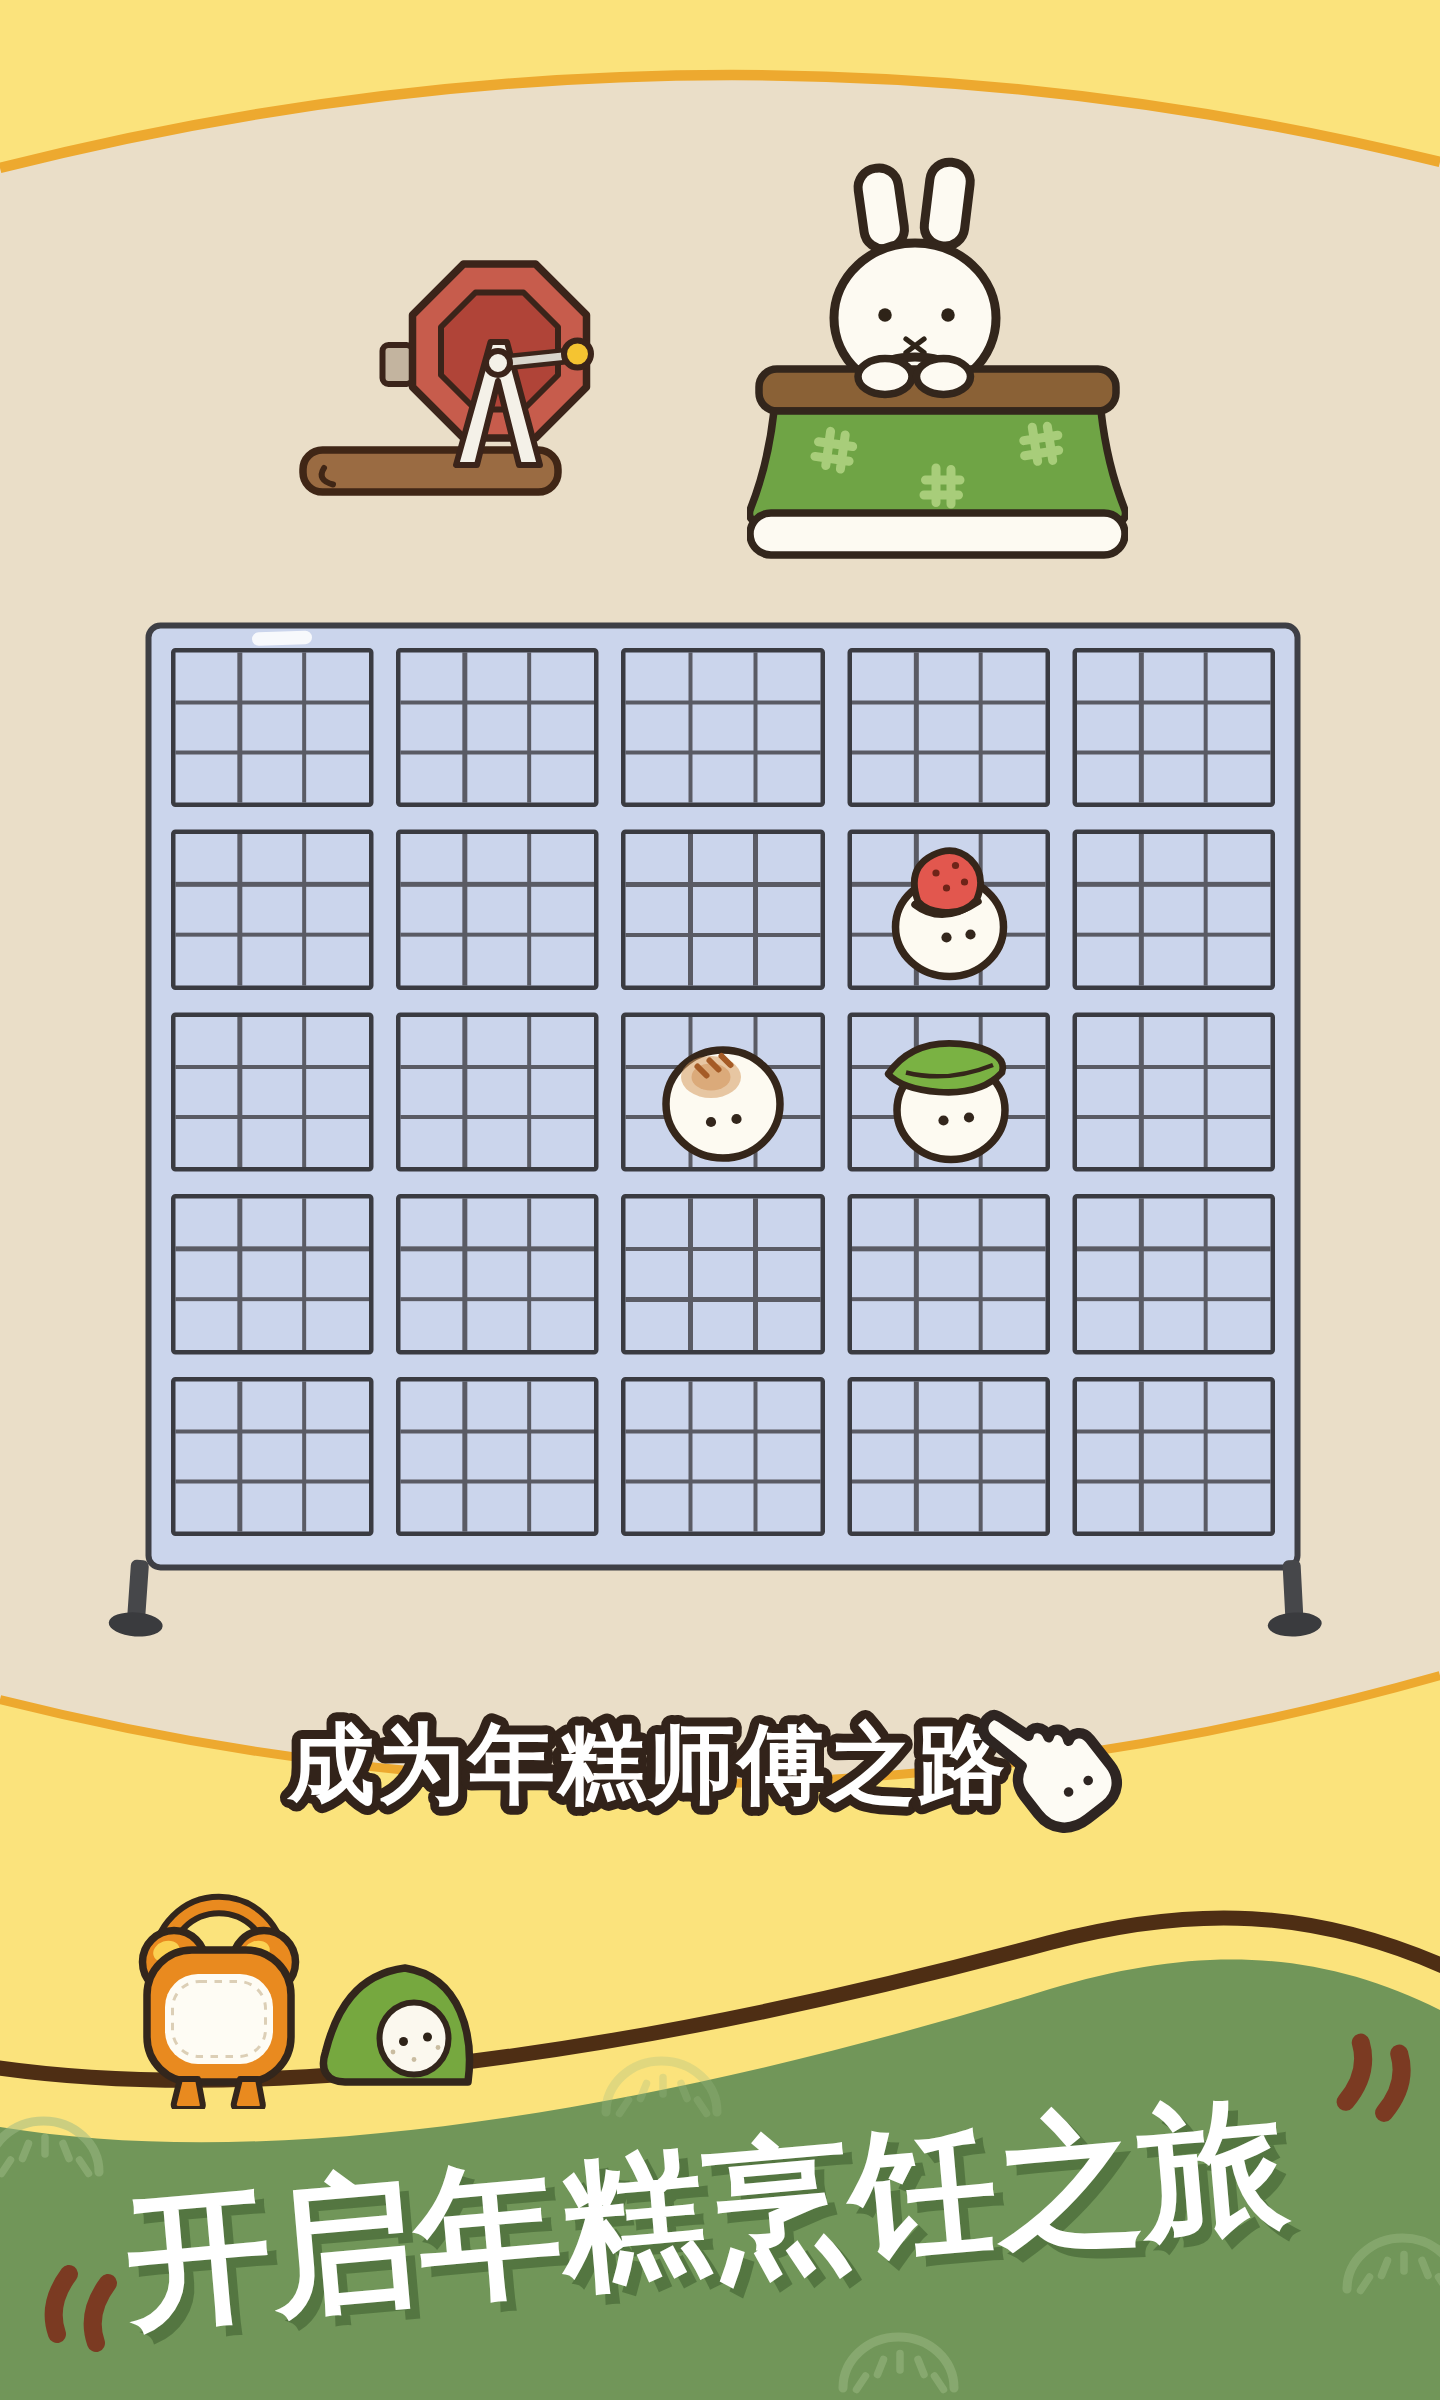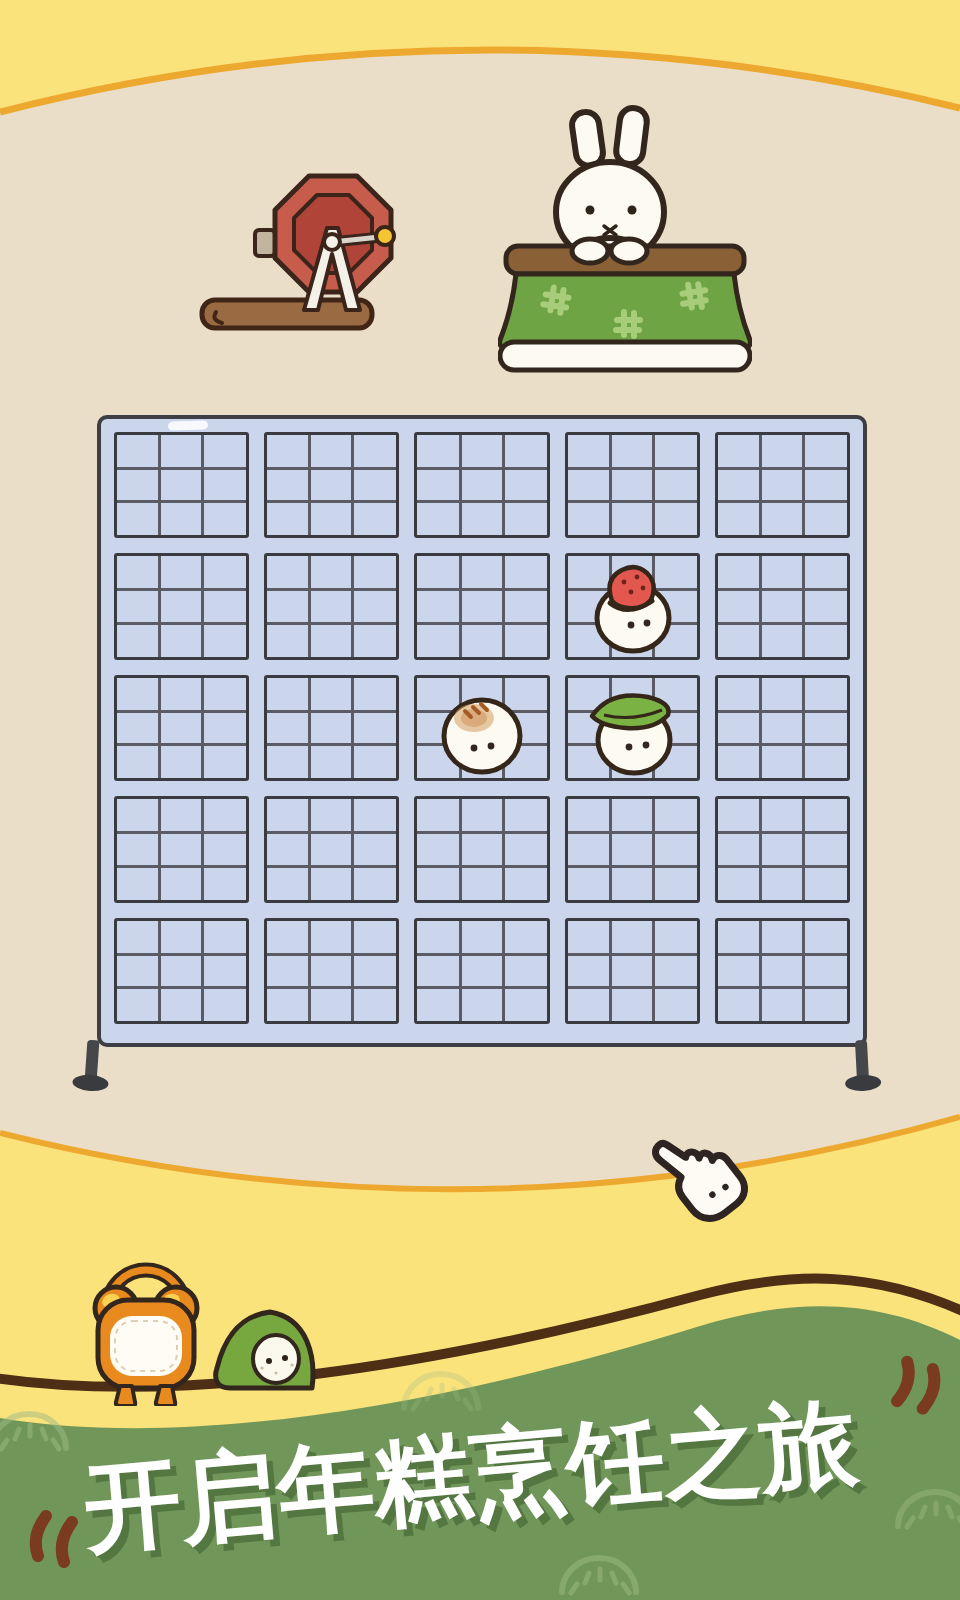--- a/index.html
+++ b/index.html
@@ -187,20 +187,25 @@
   </svg>
 
   <svg class="mochi" viewBox="0 0 96 96" style="left: 584.2px; top: 682px;">
     <ellipse cx="50" cy="58" rx="36" ry="33" fill="#FDFAF1" stroke="#35261A" stroke-width="5"></ellipse>
     <path d="M8,34 Q26,8 64,15 Q88,21 84,33 Q70,48 42,46 Q17,44 8,34 Z" fill="#7AB243" stroke="#35261A" stroke-width="4.5" stroke-linejoin="round"></path>
     <path d="M20,33 Q48,40 78,28" fill="none" stroke="#35261A" stroke-width="3"></path>
     <circle cx="45" cy="65" r="3.4" fill="#33261C"></circle>
     <circle cx="62" cy="63" r="3.4" fill="#33261C"></circle>
   </svg>
 
+  <div class="caption-btn">
+    <svg width="580" height="110" viewBox="0 0 580 110">
+      <text x="282" y="78" text-anchor="middle" font-size="58" font-weight="bold" letter-spacing="2" fill="#FFFFFF" stroke="#32231A" stroke-width="12" paint-order="stroke" stroke-linejoin="round">成为年糕师傅之路</text>
+    </svg>
+  </div>
   <svg class="abs" width="106" height="106" viewBox="0 0 106 106" style="left:644px;top:1120px">
     <g transform="rotate(-38 53 55)">
       <path d="M42,8 C34,8 31,15 33,21 L39,47 C32,50 28,56 28,64 L28,79 C28,93 38,102 52,102 L67,102 C78,102 86,94 86,83 L86,61 C86,53 79,50 74,53 C78,45 71,38 65,43 C68,35 60,29 55,34 L49,16 C47,10 46,8 42,8 Z" fill="#FDFBF4" stroke="#2E2522" stroke-width="7" stroke-linejoin="round"></path>
       <circle cx="53" cy="80" r="3.2" fill="#2E2522"></circle>
       <circle cx="68" cy="82" r="3.2" fill="#2E2522"></circle>
     </g>
   </svg>
 
   <svg class="abs" width="120" height="150" viewBox="0 0 120 150" style="left:86px;top:1256px">
     <path d="M22,52 A38,38 0 0 1 98,52" fill="none" stroke="#33261C" stroke-width="15" stroke-linecap="round"></path>

